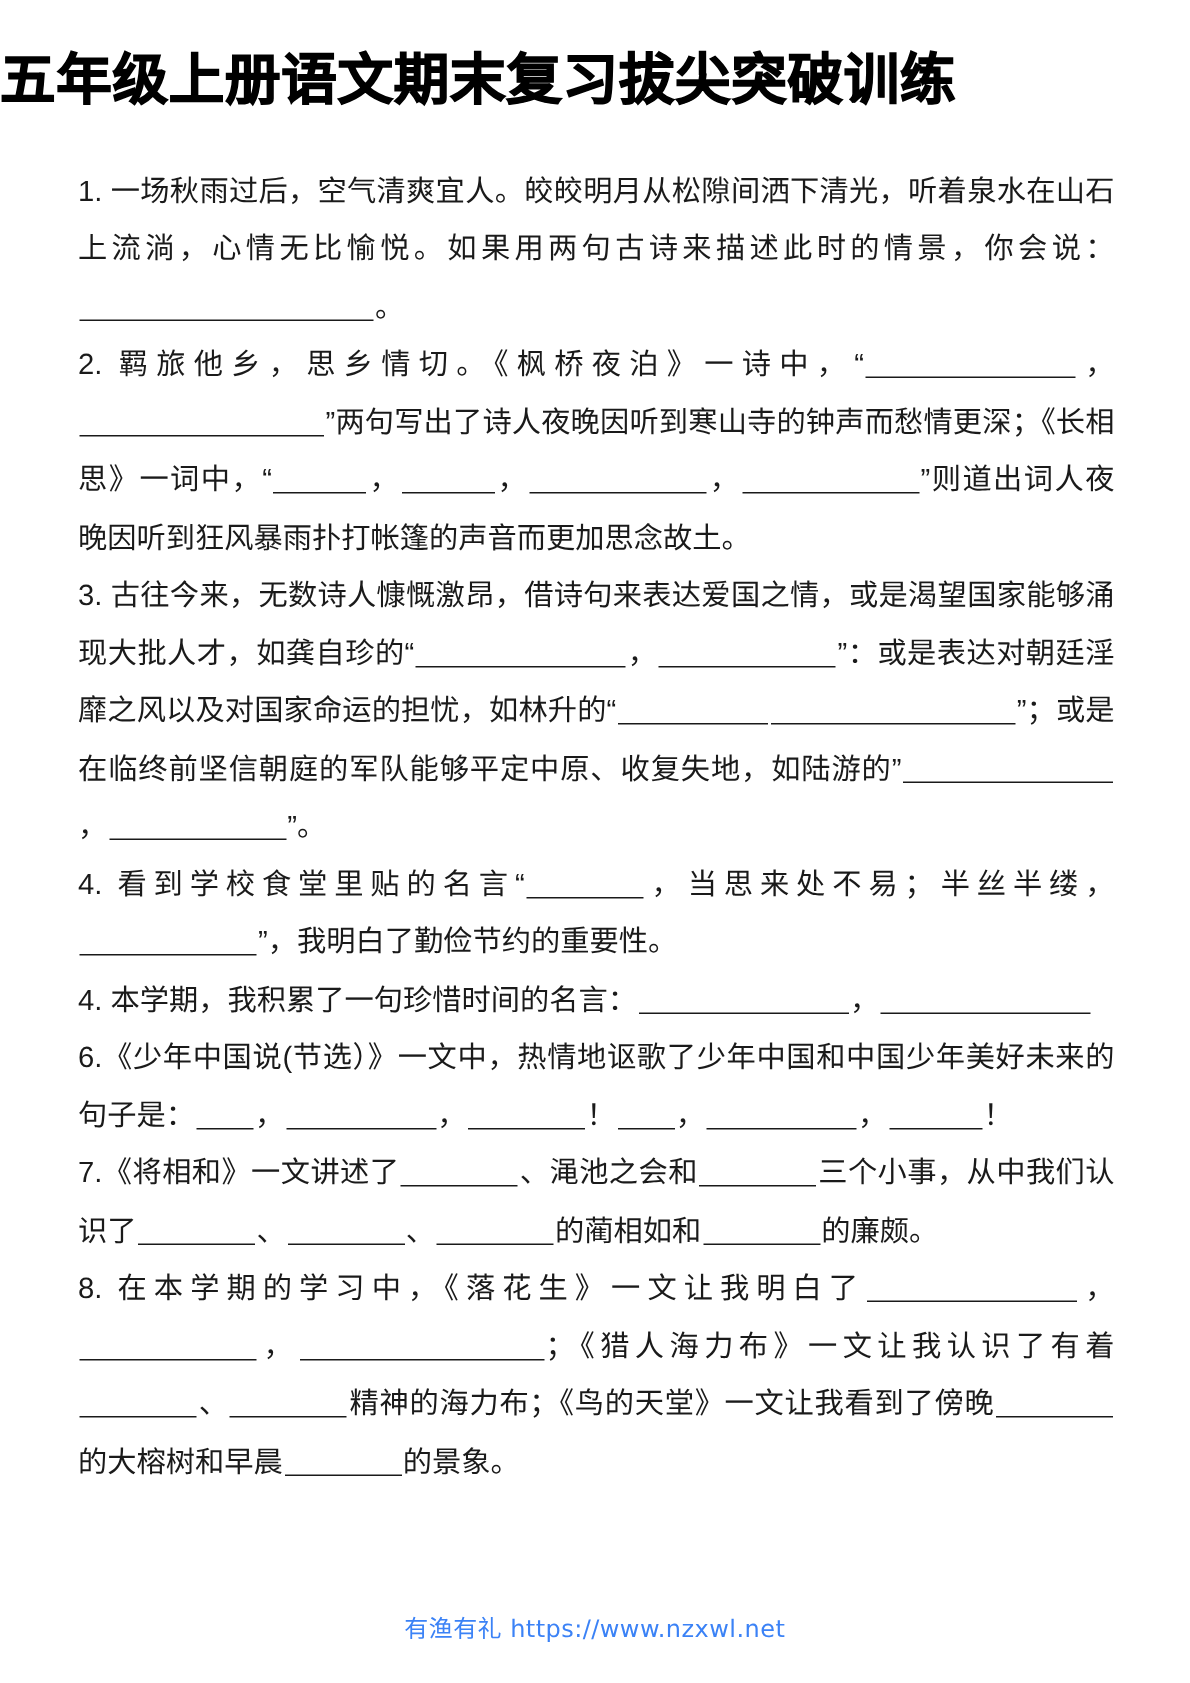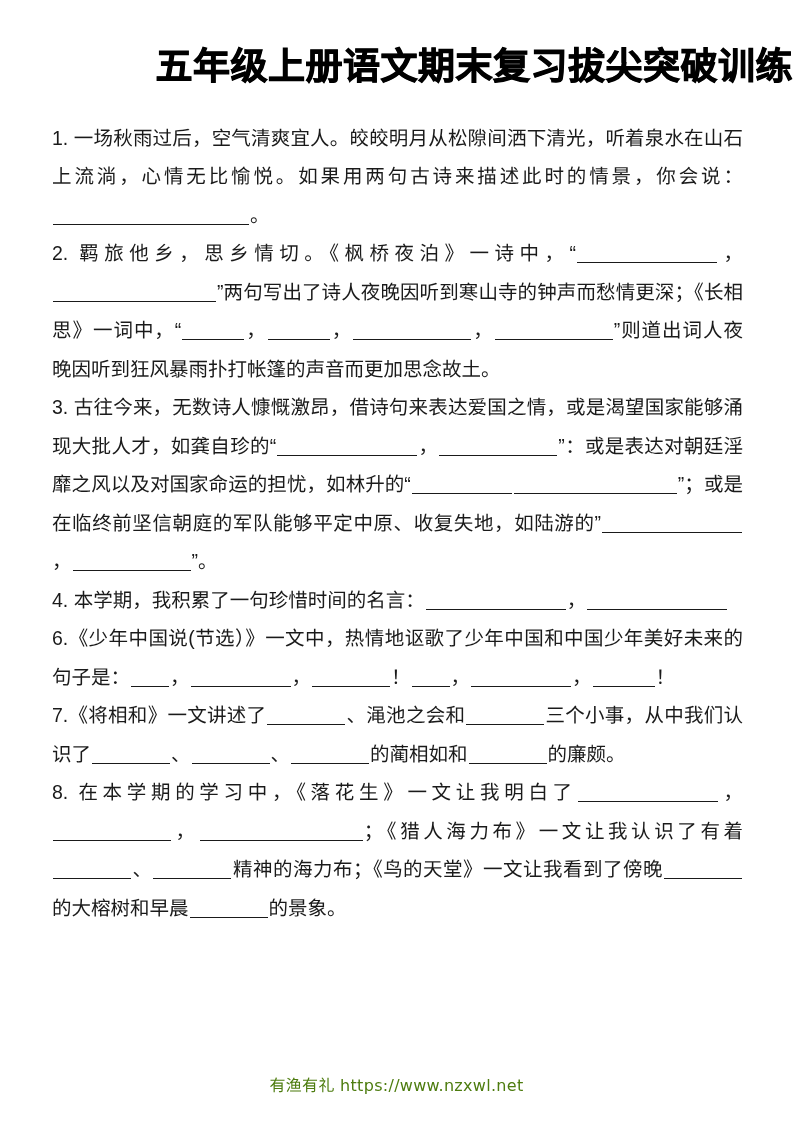--- a/index.html
+++ b/index.html
@@ -20,31 +20,31 @@
     width: 793px;
     height: 1122px;
     box-sizing: border-box;
     padding: 0;
     position: relative;
     background: #ffffff;
   }
 
   
   .title {
-    text-align: right;
+    text-align: left;
     font-size: 37px;
     line-height: 1.1;
     font-weight: 900;
     letter-spacing: 0.5px;
     color: #000000;
     margin: 0;
-    padding-top: 47px;
+    padding-top: 37px;
     padding-bottom: 0;
     -webkit-text-stroke: 0.9px #000000;
-    font-family: Liberation Sans, sans-serif;
+    font-family: Liberation Mono, monospace;
     white-space: nowrap;
   }
 
   
   .questions {
     margin-top: 31px;
     padding-left: 52px;
     padding-right: 50px;
   }
 
@@ -79,36 +79,37 @@
   .bk-xxl  { width: 196px; }
 
   
   .footer {
     position: absolute;
     left: 0;
     right: 0;
     top: 1072px;
     text-align: center;
     font-size: 16px;
-    color: #4d7c0f;
+    color: #3b82f6;
     letter-spacing: 0.3px;
     font-family: "DejaVu Sans", "Liberation Sans", sans-serif;
   }
 </style>
 </head>
 <body>
 
 <div class="page">
 
   <h1 class="title">五年级上册语文期末复习拔尖突破训练</h1>
 
   <div class="questions">
       <p class="q"><span class="t">1. 一场秋雨过后，空气清爽宜人。皎皎明月从松隙间洒下清光，听着泉水在山石上流淌，心情无比愉悦。如果用两句古诗来描述此时的情景，你会说：</span><span class="blank bk-xxl"></span><span class="t">。</span></p>
       <p class="q"><span class="t">2. 羁旅他乡，思乡情切。《枫桥夜泊》一诗中，“</span><span class="blank bk-l"></span><span class="t">，</span><span class="blank bk-xl"></span><span class="t">”两句写出了诗人夜晚因听到寒山寺的钟声而愁情更深；《长相思》一词中，“</span><span class="blank bk-s"></span><span class="t">，</span><span class="blank bk-s"></span><span class="t">，</span><span class="blank bk-ml"></span><span class="t">，</span><span class="blank bk-ml"></span><span class="t">”则道出词人夜晚因听到狂风暴雨扑打帐篷的声音而更加思念故土。</span></p>
       <p class="q"><span class="t">3. 古往今来，无数诗人慷慨激昂，借诗句来表达爱国之情，或是渴望国家能够涌现大批人才，如龚自珍的“</span><span class="blank bk-l"></span><span class="t">，</span><span class="blank bk-ml"></span><span class="t">”：或是表达对朝廷淫靡之风以及对国家命运的担忧，如林升的“</span><span class="blank bk-m"></span><span class="blank bk-xl"></span><span class="t">”；或是在临终前坚信朝庭的军队能够平定中原、收复失地，如陆游的”</span><span class="blank bk-l"></span><span class="t">，</span><span class="blank bk-ml"></span><span class="t">”。</span></p>
+      <p class="q"><span class="t">4. 看到学校食堂里贴的名言“</span><span class="blank bk-sm"></span><span class="t">，当思来处不易；半丝半缕，</span><span class="blank bk-ml"></span><span class="t">”，我明白了勤俭节约的重要性。</span></p>
       <p class="q"><span class="t">4. 本学期，我积累了一句珍惜时间的名言：</span><span class="blank bk-l"></span><span class="t">，</span><span class="blank bk-l"></span></p>
       <p class="q"><span class="t">6.《少年中国说(节选）》一文中，热情地讴歌了少年中国和中国少年美好未来的句子是：</span><span class="blank bk-xs"></span><span class="t">，</span><span class="blank bk-m"></span><span class="t">，</span><span class="blank bk-sm"></span><span class="t">！</span><span class="blank bk-xs"></span><span class="t">，</span><span class="blank bk-m"></span><span class="t">，</span><span class="blank bk-s"></span><span class="t">！</span></p>
       <p class="q"><span class="t">7.《将相和》一文讲述了</span><span class="blank bk-sm"></span><span class="t">、渑池之会和</span><span class="blank bk-sm"></span><span class="t">三个小事，从中我们认识了</span><span class="blank bk-sm"></span><span class="t">、</span><span class="blank bk-sm"></span><span class="t">、</span><span class="blank bk-sm"></span><span class="t">的蔺相如和</span><span class="blank bk-sm"></span><span class="t">的廉颇。</span></p>
       <p class="q"><span class="t">8. 在本学期的学习中，《落花生》一文让我明白了</span><span class="blank bk-l"></span><span class="t">，</span><span class="blank bk-ml"></span><span class="t">，</span><span class="blank bk-xl"></span><span class="t">；《猎人海力布》一文让我认识了有着</span><span class="blank bk-sm"></span><span class="t">、</span><span class="blank bk-sm"></span><span class="t">精神的海力布；《鸟的天堂》一文让我看到了傍晚</span><span class="blank bk-sm"></span><span class="t">的大榕树和早晨</span><span class="blank bk-sm"></span><span class="t">的景象。</span></p>
     </div>
 
   <div class="footer">有渔有礼 https://www.nzxwl.net</div>
 
 </div>
 

